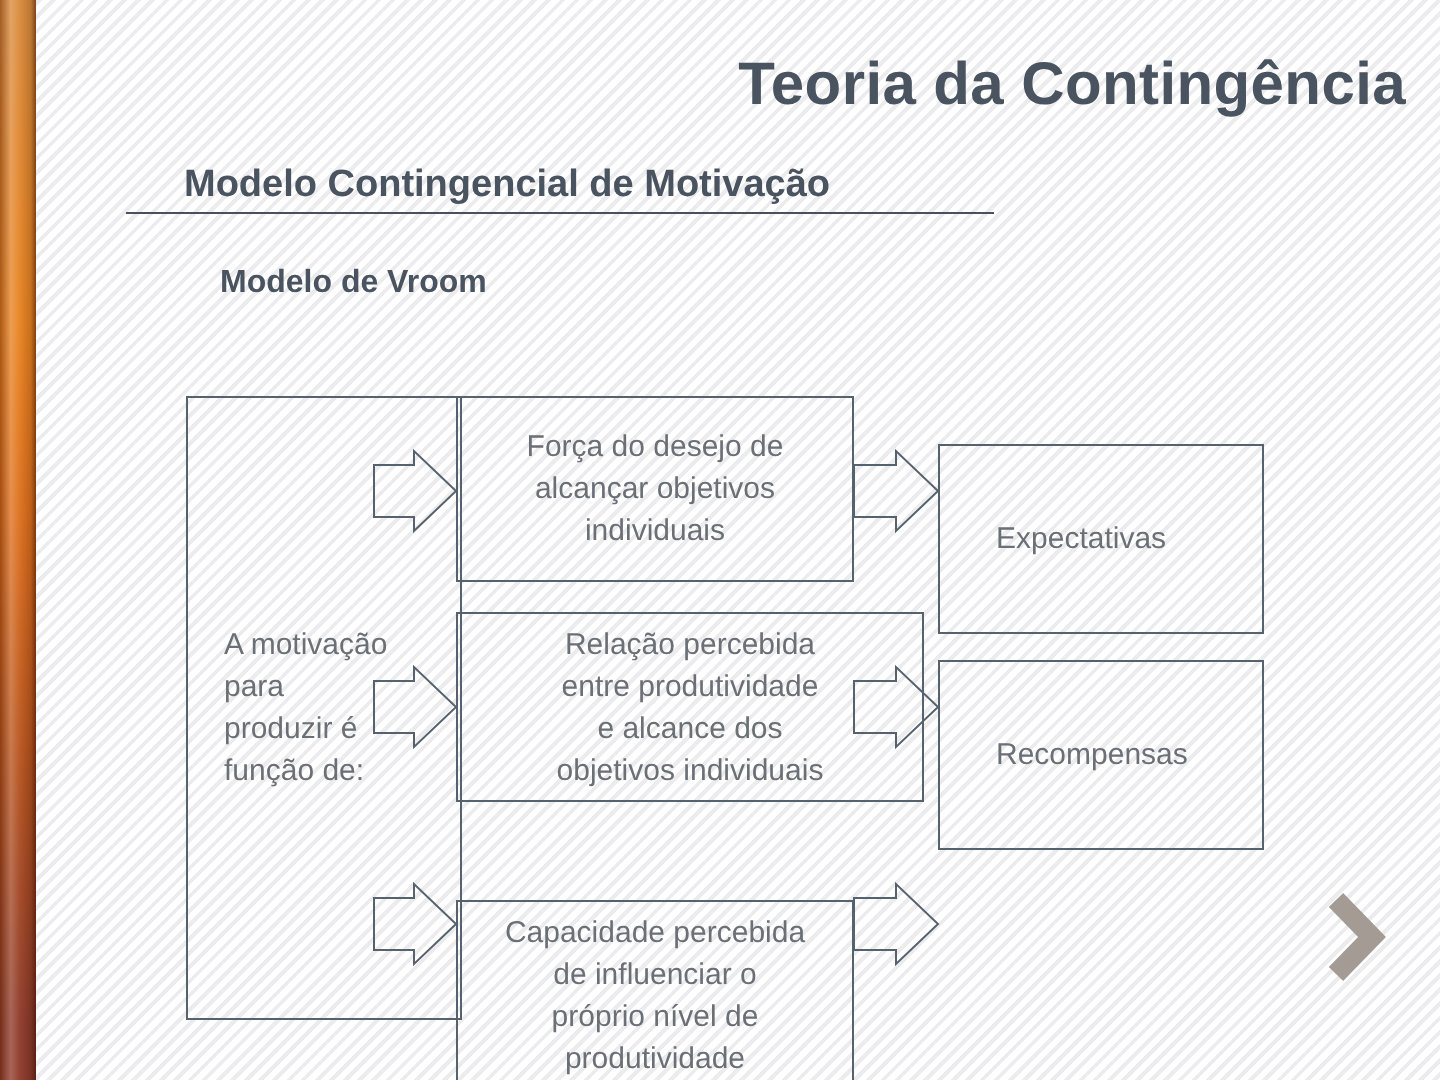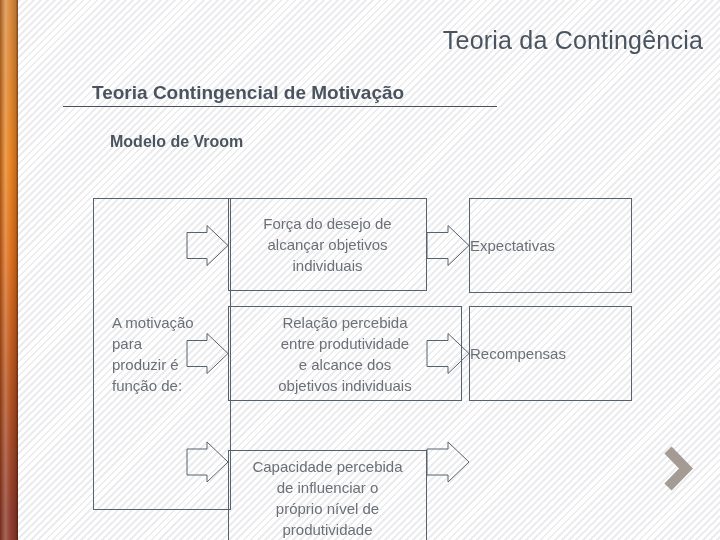--- a/index.html
+++ b/index.html
@@ -12,21 +12,21 @@
   .accent-bar {
     position:absolute; left:0; top:0; width:18px; height:540px;
     background:
       linear-gradient(to right, rgba(80,25,0,0.40) 0%, rgba(255,255,255,0.22) 30%,
                       rgba(255,255,255,0.04) 55%, rgba(0,0,0,0.14) 86%, rgba(45,10,0,0.55) 100%),
       linear-gradient(to bottom, var(--accent-bar-top) 0%, var(--accent-bar-mid) 30%,
                       #dd6e1c 48%, #b4511e 72%, var(--accent-bar-bottom) 95%);
   }
   .title {
     position:absolute; top:26px; right:17px;
-    font-size:25px; font-weight:normal; color:var(--heading); letter-spacing:0.2px;
+    font-size:30px; font-weight:bold; color:var(--heading); letter-spacing:0.2px;
   }
   .subtitle {
     position:absolute; top:82px; left:92px;
     font-size:19px; font-weight:bold; color:var(--heading);
   }
   .subtitle-rule {
     position:absolute; top:106px; left:63px; width:434px; height:1px;
     background:#49525c;
   }
   .section-heading {
@@ -35,33 +35,33 @@
   }
   .dbox {
     position:absolute; box-sizing:border-box;
     border:1px solid var(--box-border);
     color:var(--box-text); font-size:15px; line-height:21px;
     display:flex; align-items:center; white-space:pre-line;
     background:transparent;
   }
   .dbox.center { justify-content:center; text-align:center; padding:4px 6px; }
   .dbox.src    { padding-left:18px; padding-right:6px; text-align:left; }
-  .dbox.out    { padding-right:6px; text-align:left; }
+  .dbox.out    { padding-left:28px; padding-right:6px; text-align:left;margin-top:24px; }
   .overlay-svg { position:absolute; left:0; top:0; pointer-events:none; }
 </style>
 </head>
 <body>
 
 <div class="slide">
 
   <div class="accent-bar"></div>
 
   <div class="title">Teoria da Contingência</div>
 
-  <div class="subtitle">Teoria Contingencial de Motivação</div>
+  <div class="subtitle">Modelo Contingencial de Motivação</div>
   <div class="subtitle-rule"></div>
 
   <div class="section-heading">Modelo de Vroom</div>
 
   <div class="dbox src" style="left:49px; top:198px; width:138px; height:312px;margin-left:44px;">A motivação
 para
 produzir é
 função de:</div>
 
   <div class="dbox center" style="left:228px; top:198px; width:199px; height:93px;">Força do desejo de

